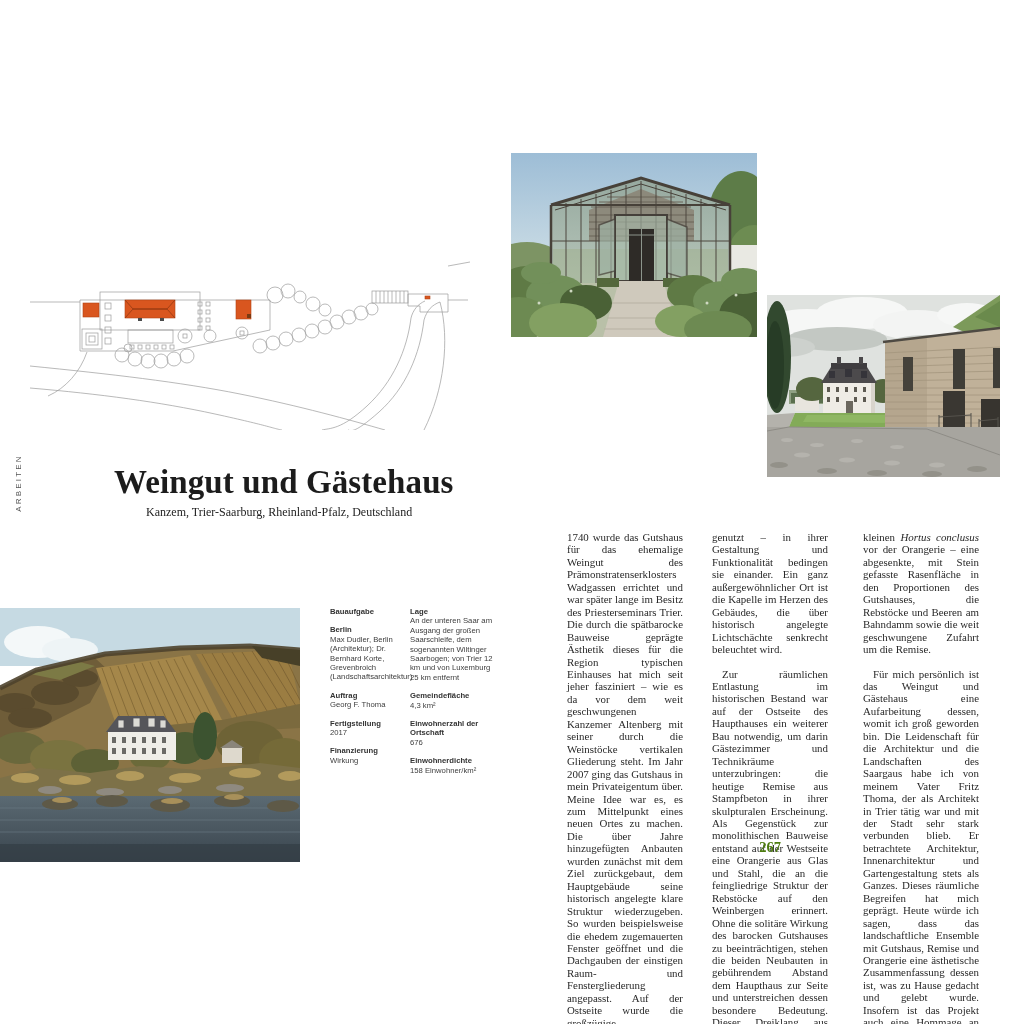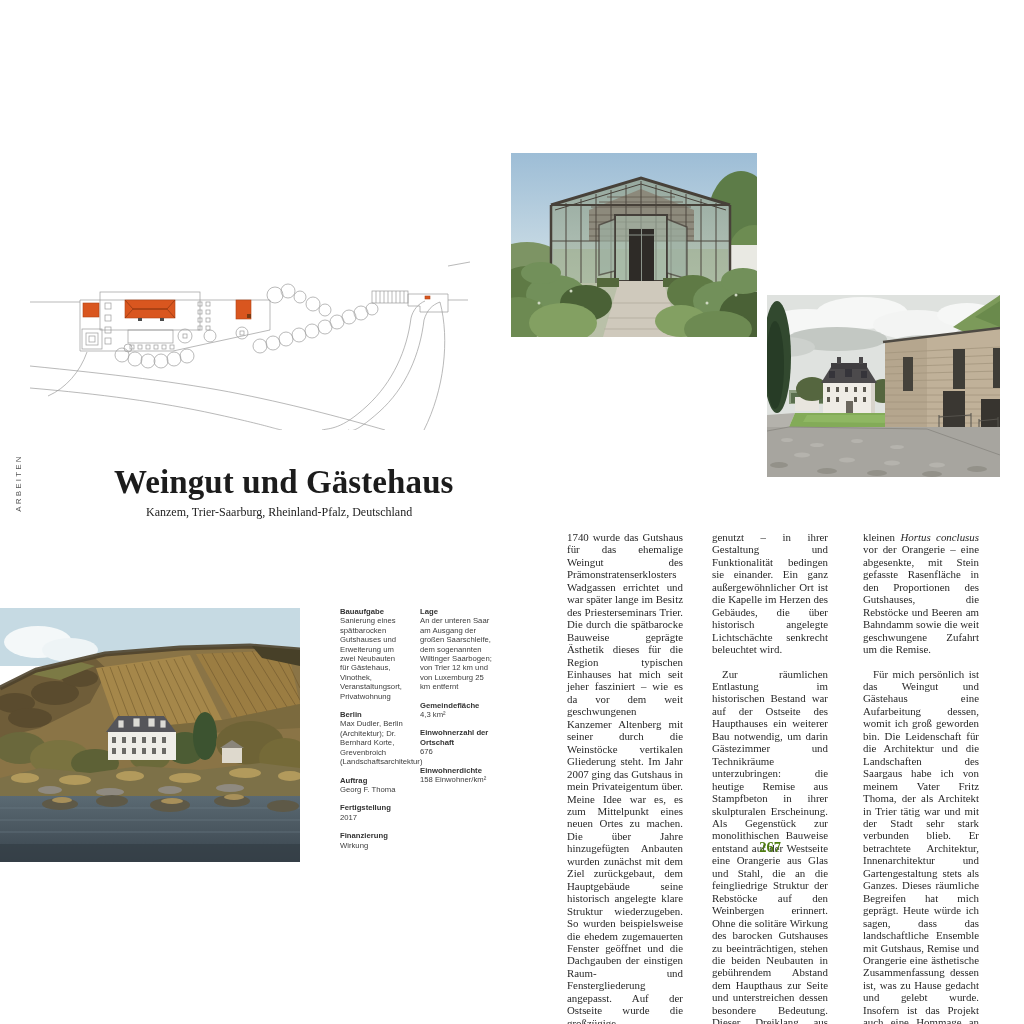--- a/index.html
+++ b/index.html
@@ -30,21 +30,21 @@
   #photo-remise{left:767px;top:295px;width:233px;height:182px}
   #photo-landscape{left:0;top:608px;width:300px;height:254px}
 
   
   .info-col{
     top:607px;font-family:"Liberation Sans",sans-serif;
     font-size:7.7px;line-height:9.4px;color:#3d3d3d;
   }
   #info-col-a{left:330px;width:74px}
   #info-col-b{left:410px;width:84px}
-  .info-sec{margin:0 0 9px 10px}
+  .info-sec{margin:0 0 9px 0}
   .info-label{font-weight:bold;color:#333}
 
   
   .essay{
     top:519px;width:140px;font-size:10.9px;line-height:12.45px;
     text-align:justify;color:#282828;
     hyphens:auto;-webkit-hyphens:auto;overflow-wrap:break-word;
   }
   #essay-col-1{left:555px}
   #essay-col-2{left:700px}
@@ -433,21 +433,20 @@
         <ellipse cx="172" cy="193" rx="11" ry="3"></ellipse>
       <ellipse cx="234" cy="189" rx="10" ry="3"></ellipse>
     </g>
     <rect y="236" width="300" height="18" fill="#333d45" opacity="0.7"></rect>
   </svg>
 </div>
 
 <div class="abs info-col" id="info-col-a">
   <div class="info-sec">
     <div class="info-label">Bauaufgabe</div>
-    <div class="info-value">Sanierung eines spätbarocken Gutshauses und Erweiterung um zwei Neubauten für Gästehaus, Vinothek, Veranstaltungsort, Privatwohnung</div>
   </div>
   <div class="info-sec">
     <div class="info-label">Berlin</div>
     <div class="info-value">Max Dudler, Berlin (Architektur); Dr. Bernhard Korte, Grevenbroich (Landschaftsarchitektur)</div>
   </div>
   <div class="info-sec">
     <div class="info-label">Auftrag</div>
     <div class="info-value">Georg F. Thoma</div>
   </div>
   <div class="info-sec">

